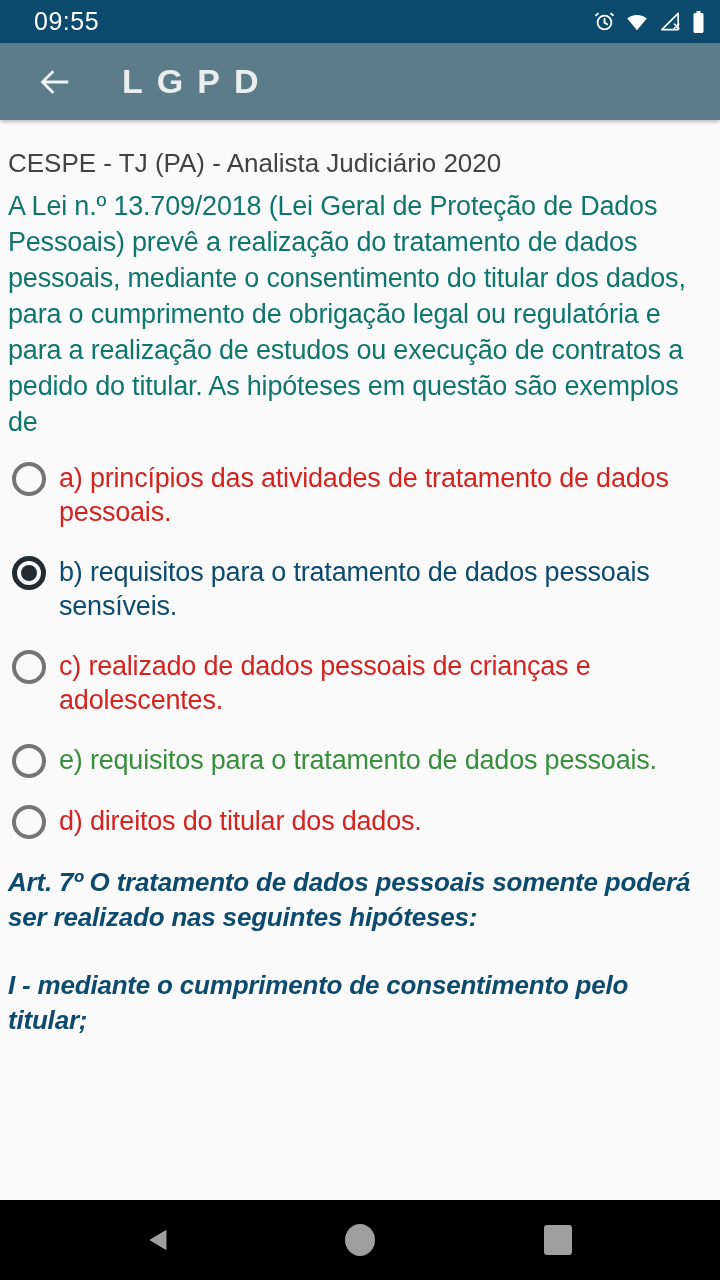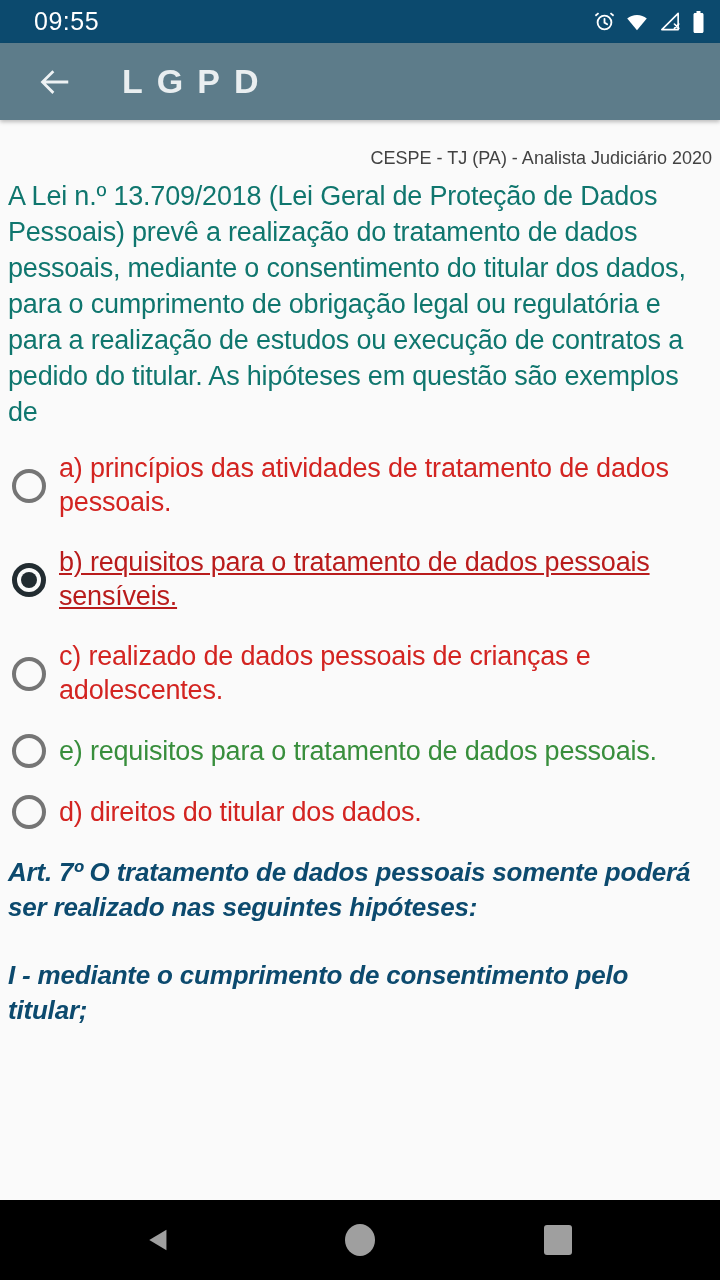--- a/index.html
+++ b/index.html
@@ -40,30 +40,30 @@
     color:#e9eef0;letter-spacing:14px;
   }
 
   
   .content{
     position:absolute;top:140px;left:0;right:0;bottom:80px;
     background:#fafafa;padding:6px 8px 0 8px;box-sizing:border-box;
     overflow:hidden;
   }
   .question-source{
-    font-size:18px;color:#424242;text-align:right;margin-top:2px;
+    font-size:26px;color:#424242;text-align:left;margin-top:2px;
   }
   .question-text{
     margin:9px 0 0 0;font-size:27px;line-height:36px;
     color:#0f766e;letter-spacing:-0.2px;
   }
 
   .options{margin-top:21px;}
   .option{
-    display:flex;align-items:center;margin-bottom:26px;cursor:pointer;
+    display:flex;align-items:flex-start;margin-bottom:26px;cursor:pointer;
   }
   .radio{
     position:relative;flex:0 0 auto;
     width:34px;height:34px;box-sizing:border-box;
     border:4px solid #757575;border-radius:50%;
     margin:1px 13px 0 4px;background:#fafafa;
   }
   .radio.selected{
     border:5px solid #222c31;
   }
@@ -137,21 +137,21 @@
     <div class="question-source">CESPE - TJ (PA) - Analista Judiciário 2020</div>
     <p class="question-text">A Lei n.º 13.709/2018 (Lei Geral de Proteção de Dados Pessoais) prevê a realização do tratamento de dados pessoais, mediante o consentimento do titular dos dados, para o cumprimento de obrigação legal ou regulatória e para a realização de estudos ou execução de contratos a pedido do titular. As hipóteses em questão são exemplos de</p>
 
     <div class="options">
       <div class="option">
         <span class="radio"></span>
         <span class="option-label" style="color: rgb(211, 36, 33);">a) princípios das atividades de tratamento de dados pessoais.</span>
       </div>
       <div class="option">
         <span class="radio selected"></span>
-        <span class="option-label" style="color: #b91c1c; text-decoration: underline;">b) requisitos para o tratamento de dados pessoais sensíveis.</span>
+        <span class="option-label" style="color: #0c4a6e;">b) requisitos para o tratamento de dados pessoais sensíveis.</span>
       </div>
       <div class="option">
         <span class="radio"></span>
         <span class="option-label" style="color: rgb(211, 36, 33);">c) realizado de dados pessoais de crianças e adolescentes.</span>
       </div>
       <div class="option">
         <span class="radio"></span>
         <span class="option-label" style="color: rgb(56, 142, 60);">e) requisitos para o tratamento de dados pessoais.</span>
       </div>
       <div class="option">

